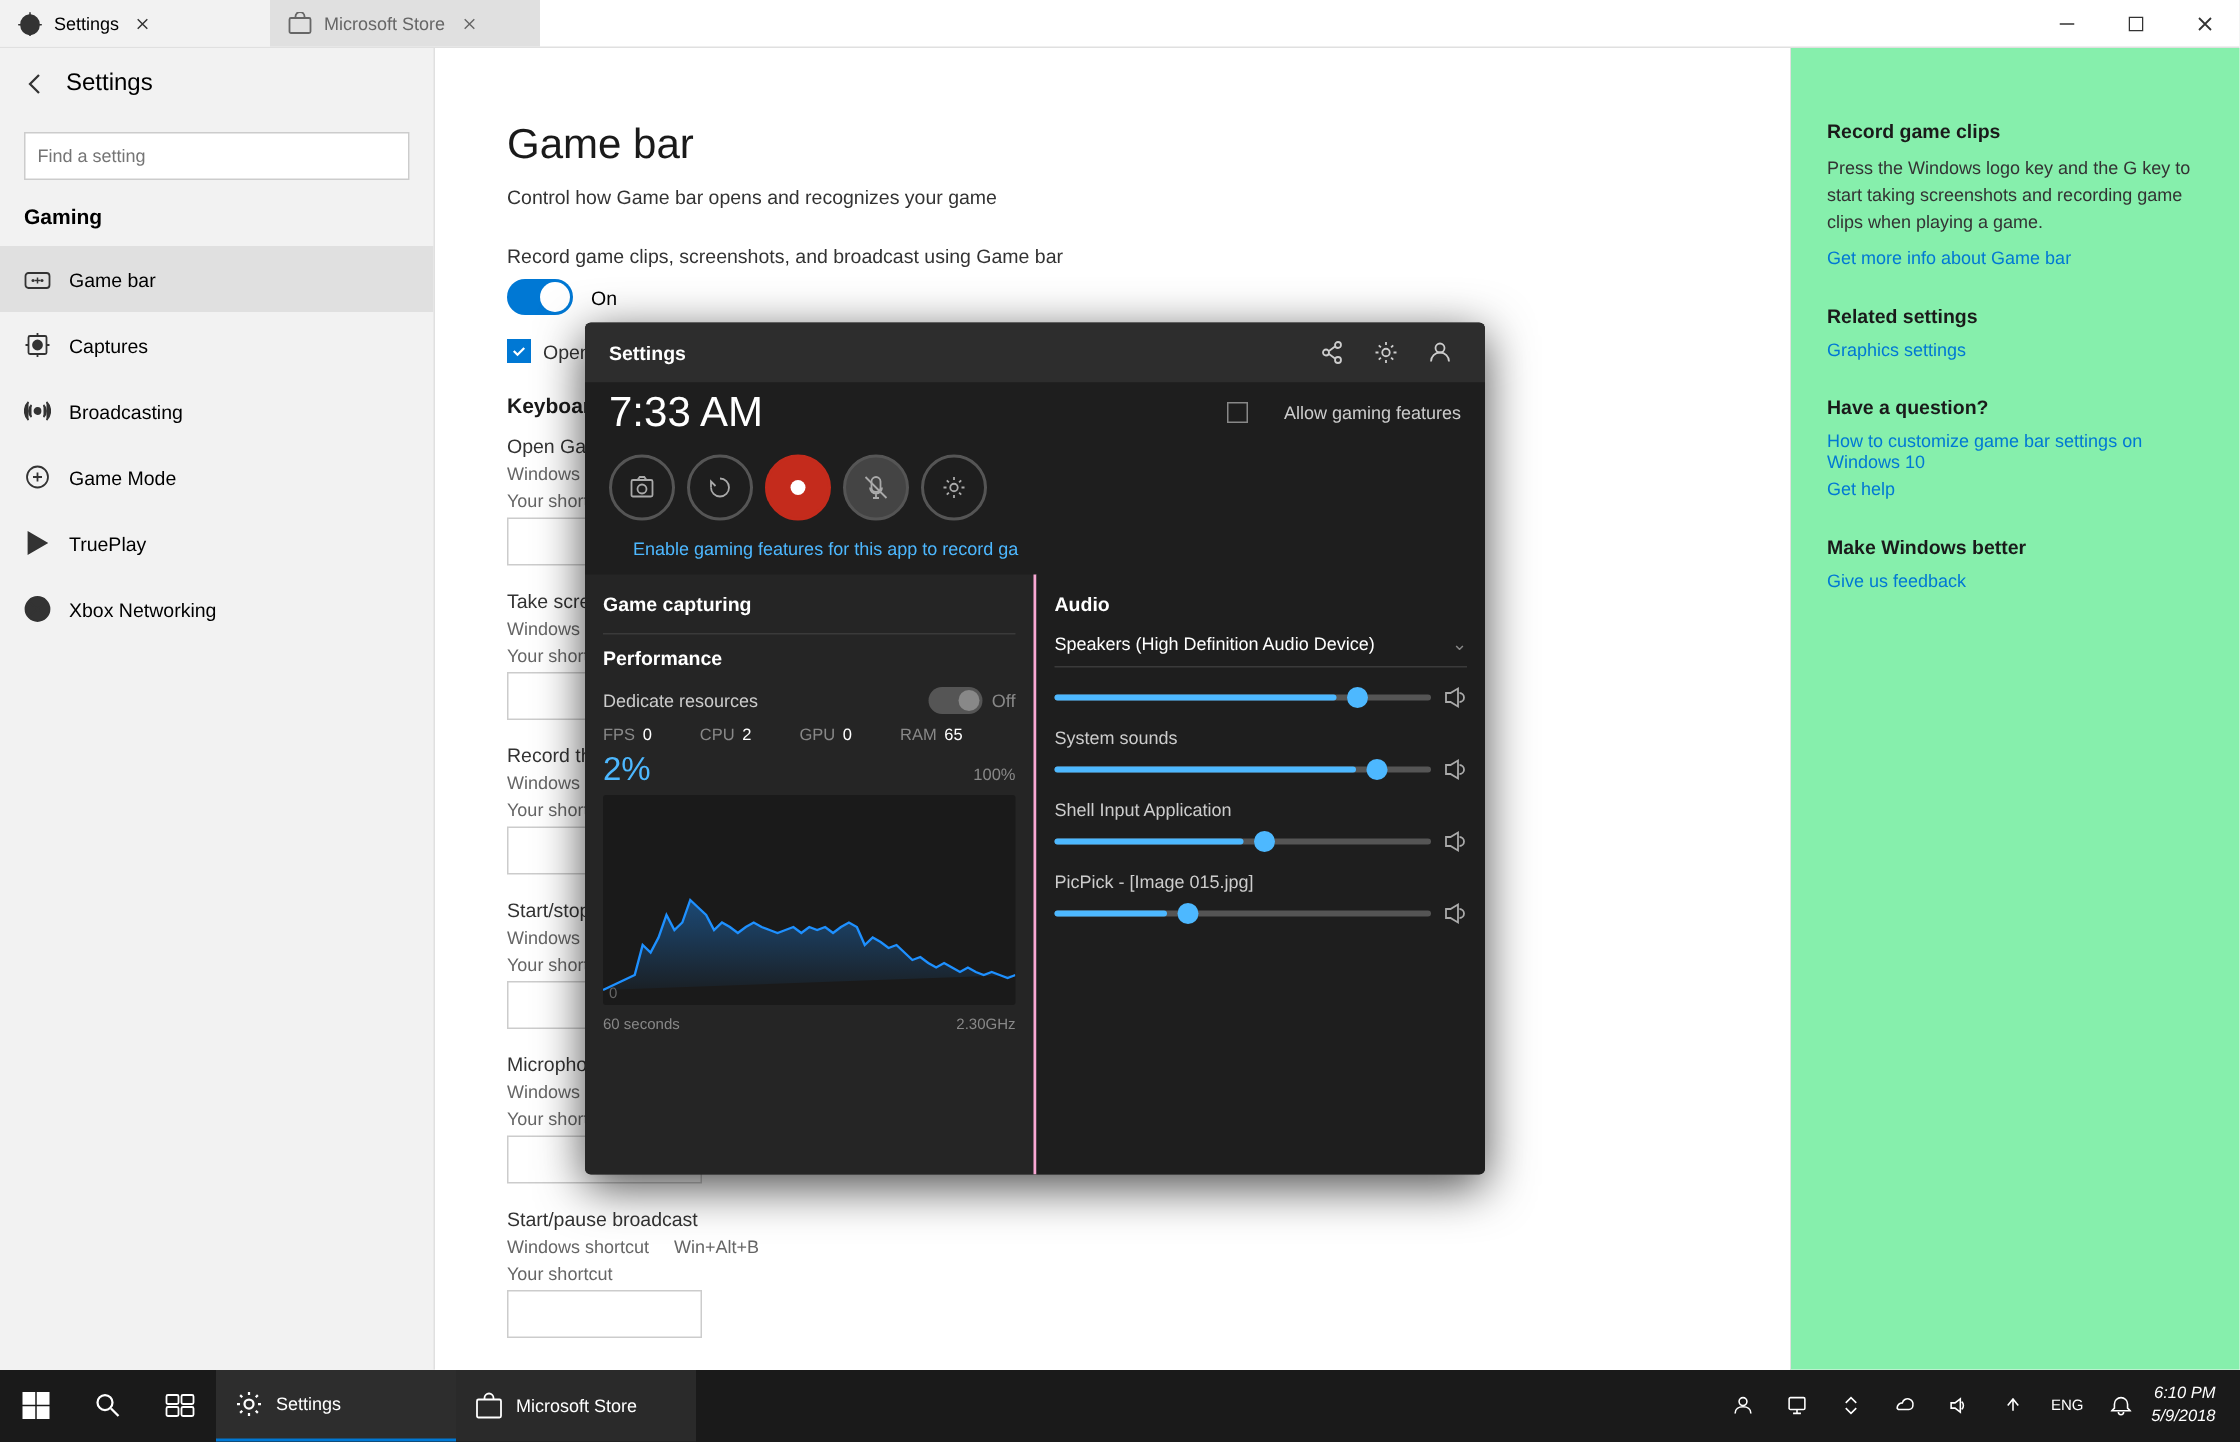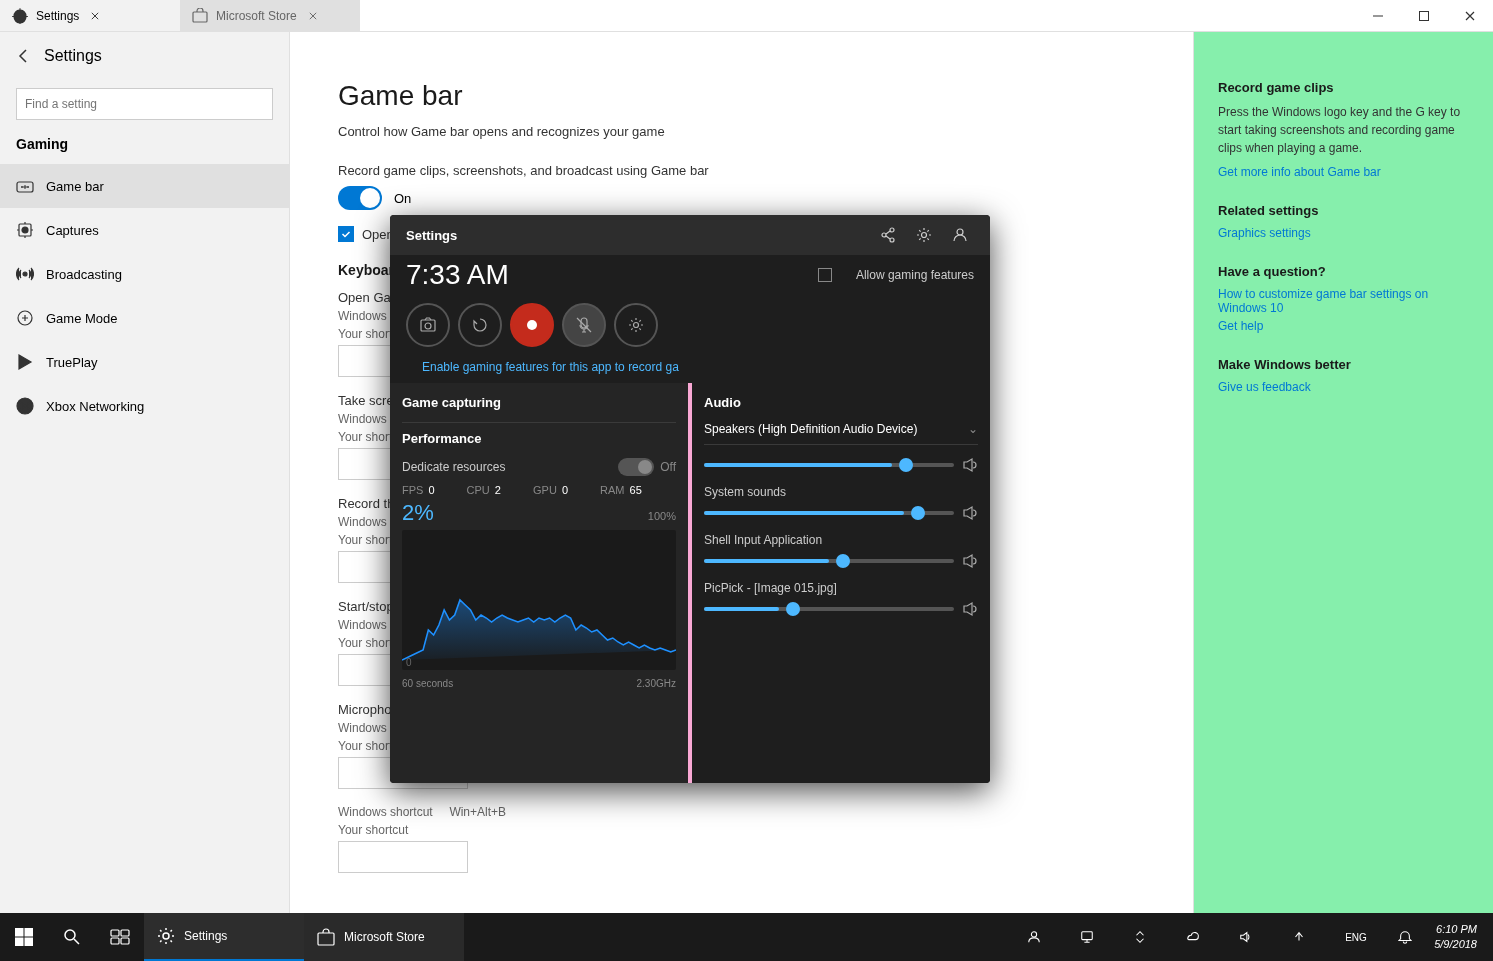--- a/index.html
+++ b/index.html
@@ -14,21 +14,21 @@
     .taskbar-start { width: 48px; height: 48px; display: flex; align-items: center; justify-content: center; cursor: pointer; }
     .taskbar-start svg { width: 20px; height: 20px; fill: white; }
     .taskbar-icons { display: flex; align-items: center; }
     .taskbar-icon { width: 48px; height: 48px; display: flex; align-items: center; justify-content: center; cursor: pointer; }
     .taskbar-icon svg { width: 20px; height: 20px; fill: white; }
     .taskbar-apps { display: flex; align-items: center; flex: 1; }
     .taskbar-app { height: 48px; min-width: 160px; display: flex; align-items: center; padding: 0 12px; cursor: pointer; border-bottom: 2px solid #0078d4; background: #2d2d2d; }
     .taskbar-app .app-icon { width: 20px; height: 20px; margin-right: 8px; }
     .taskbar-app-text { color: white; font-size: 12px; }
     .taskbar-tray { display: flex; align-items: center; margin-left: auto; padding-right: 8px; gap: 4px; }
-    .tray-icon { width: 32px; height: 32px; display: flex; align-items: center; justify-content: flex-start; cursor: pointer; margin-left: 17px; }
+    .tray-icon { width: 32px; height: 32px; display: flex; align-items: center; justify-content: center; cursor: pointer; }
     .tray-icon svg { width: 14px; height: 14px; fill: white; }
     .taskbar-time { color: white; font-size: 11px; text-align: right; padding-right: 8px; cursor: pointer; }
     .taskbar-time div { line-height: 1.4; font-style: italic; }
     .title-bar { height: 32px; background: #ffffff; display: flex; align-items: center; border-bottom: 1px solid #e0e0e0; }
     .title-bar-tabs { display: flex; flex: 1; height: 100%; }
     .tab { display: flex; align-items: center; padding: 0 12px; height: 100%; font-size: 12px; cursor: pointer; gap: 8px; min-width: 180px; }
     .tab.active { background: #f2f2f2; }
     .tab.inactive { background: #e0e0e0; color: #666; }
     .tab-icon { width: 16px; height: 16px; }
     .tab-close { width: 16px; height: 16px; display: flex; align-items: center; justify-content: center; border-radius: 2px; }
@@ -100,21 +100,21 @@
     .gamebar-btn { width: 44px; height: 44px; border-radius: 50%; border: 2px solid #555; background: transparent; display: flex; align-items: center; justify-content: center; cursor: pointer; }
     .gamebar-btn.record { background: #c42b1c; border-color: #c42b1c; }
     .gamebar-btn svg { width: 18px; height: 18px; fill: #aaa; }
     .gamebar-btn.record svg { fill: white; }
     .gamebar-checkbox { width: 14px; height: 14px; border: 1px solid #888; background: transparent; }
     .gamebar-allow-label { color: #ccc; font-size: 12px; }
     .gamebar-enable-link { color: #4db8ff; font-size: 12px; padding: 4px 16px 8px; cursor: pointer; }
 
     
     .gamebar-panels { display: flex; height: 400px; }
-    .gamebar-left { flex: 1; background: #252525; padding: 12px; border-right: 4px solid #f9a8d4; }
+    .gamebar-left { flex: 1; background: #252525; padding: 12px; border-right: 2px solid #f9a8d4; }
     .gamebar-right { flex: 1; background: #1e1e1e; padding: 12px; }
     .panel-title { color: white; font-size: 13px; font-weight: 600; margin-bottom: 12px; }
 
     
     .perf-row { display: flex; align-items: center; justify-content: space-between; margin-bottom: 8px; }
     .small-toggle { width: 36px; height: 18px; background: #555; border-radius: 9px; position: relative; cursor: pointer; }
     .small-toggle-knob { position: absolute; right: 2px; top: 2px; width: 14px; height: 14px; background: #888; border-radius: 50%; }
     .perf-off { color: #888; font-size: 12px; }
     .perf-stats { display: flex; gap: 32px; margin-bottom: 4px; }
     .perf-stat { font-size: 11px; }
@@ -318,20 +318,21 @@
   </div>
 
   <div class="shortcut-row">
     <div class="shortcut-name">Microphone on/off</div>
     <div class="shortcut-sub">Windows shortcut &nbsp;&nbsp;&nbsp; <span>Win+Alt+M</span></div>
     <div class="shortcut-sub">Your shortcut</div>
     <input class="shortcut-input" type="text" style="">
   </div>
 
   <div class="shortcut-row">
+    <div class="shortcut-name">Start/pause broadcast</div>
     <div class="shortcut-sub">Windows shortcut &nbsp;&nbsp;&nbsp; <span>Win+Alt+B</span></div>
     <div class="shortcut-sub">Your shortcut</div>
     <input class="shortcut-input" type="text" style="">
   </div>
 </div>
 
 <div class="right-panel">
   <div class="right-section">
     <div class="right-title">Record game clips</div>
     <div class="right-body">Press the Windows logo key and the G key to start taking screenshots and recording game clips when playing a game.</div>

